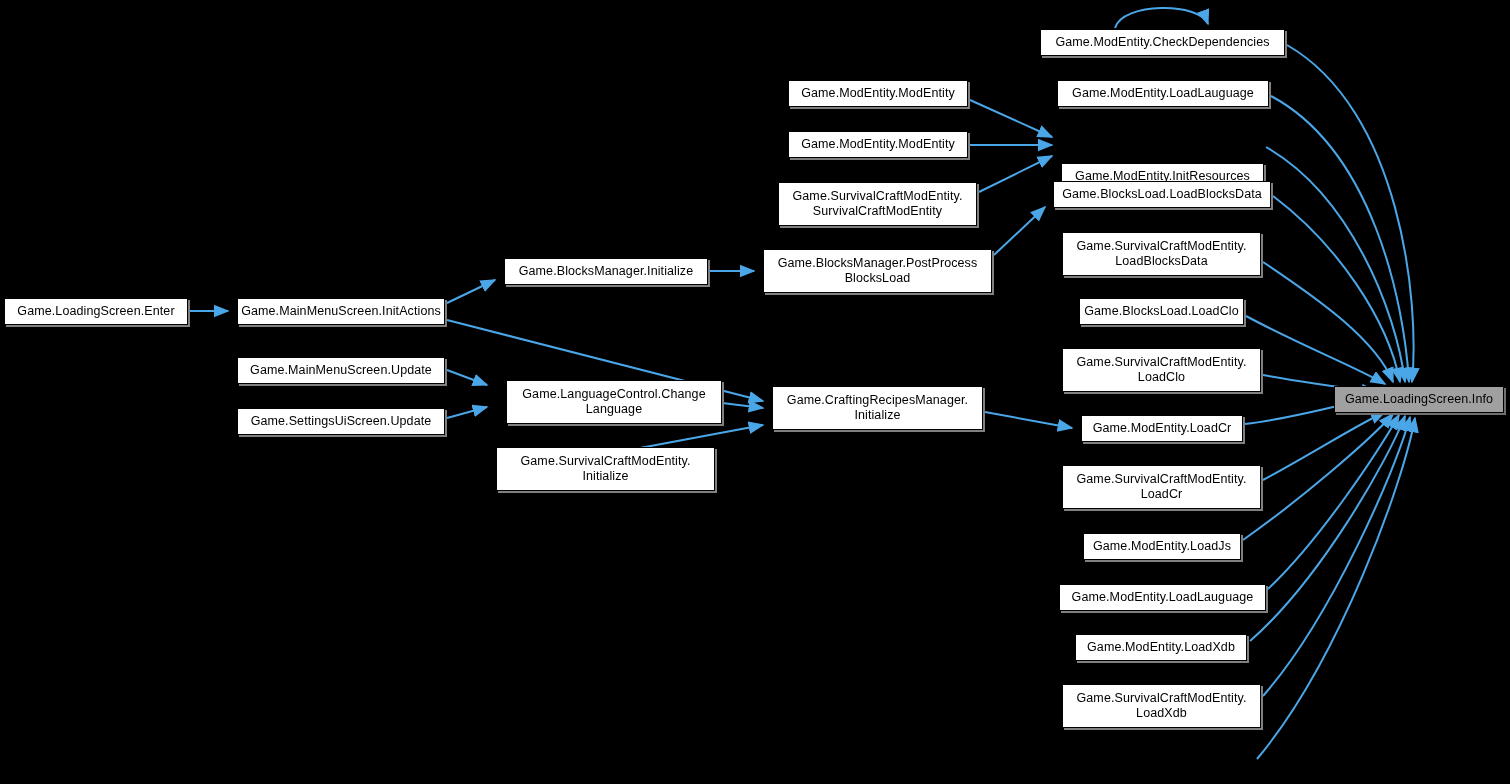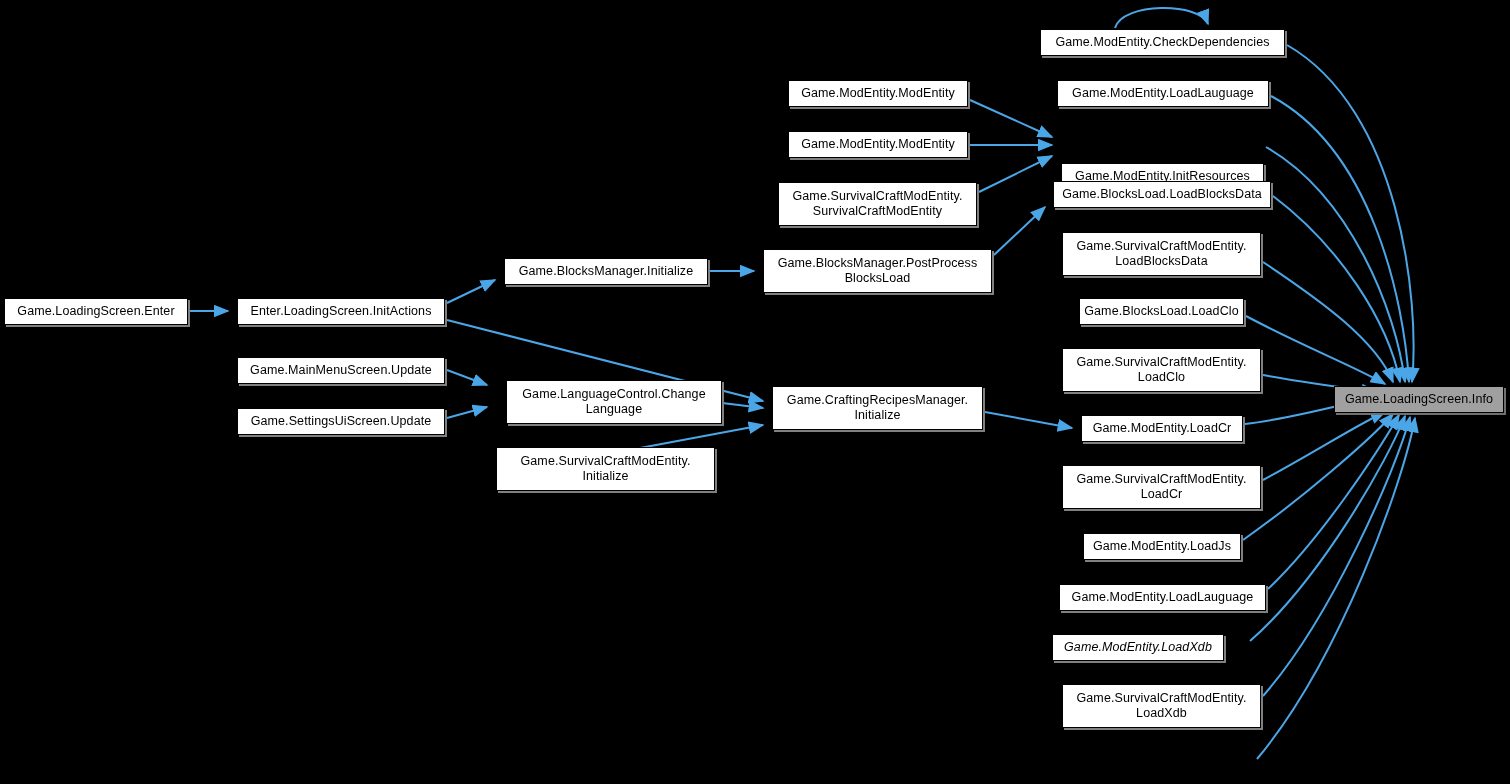--- a/index.html
+++ b/index.html
@@ -85,21 +85,21 @@
         <path d="M 1243,540 C 1300,500 1370,440 1393,414" fill="none" stroke="#4ba6e8" stroke-width="2" marker-end="url(#ah)"></path>
         <path d="M 1268,589 C 1320,540 1378,452 1399,415" fill="none" stroke="#4ba6e8" stroke-width="2" marker-end="url(#ah)"></path>
         <path d="M 1250,641 C 1320,580 1388,460 1405,416" fill="none" stroke="#4ba6e8" stroke-width="2" marker-end="url(#ah)"></path>
         <path d="M 1263,696 C 1330,620 1396,470 1410,417" fill="none" stroke="#4ba6e8" stroke-width="2" marker-end="url(#ah)"></path>
         <path d="M 1257,759 C 1340,660 1404,480 1415,418" fill="none" stroke="#4ba6e8" stroke-width="2" marker-end="url(#ah)"></path>
       </g>
   </svg>
 
   <div id="node-layer">
       <div class="node" style="left: 4px; top: 298px; width: 184px; height: 27px;"><span>Game.LoadingScreen.Enter</span></div>
-      <div class="node" style="left: 237px; top: 298px; width: 208px; height: 27px;"><span>Enter.LoadingScreen.InitActions</span></div>
+      <div class="node" style="left: 237px; top: 298px; width: 208px; height: 27px;"><span>Game.MainMenuScreen.InitActions</span></div>
       <div class="node" style="left: 237px; top: 357px; width: 208px; height: 27px;"><span>Game.MainMenuScreen.Update</span></div>
       <div class="node" style="left: 237px; top: 408px; width: 208px; height: 27px;"><span>Game.SettingsUiScreen.Update</span></div>
       <div class="node" style="left: 504px; top: 258px; width: 204px; height: 27px;"><span>Game.BlocksManager.Initialize</span></div>
       <div class="node" style="left: 506px; top: 380px; width: 216px; height: 44px;"><span>Game.LanguageControl.Change
 Language</span></div>
       <div class="node" style="left: 496px; top: 447px; width: 219px; height: 44px;"><span>Game.SurvivalCraftModEntity.
 Initialize</span></div>
       <div class="node" style="left: 788px; top: 80px; width: 180px; height: 27px;"><span>Game.ModEntity.ModEntity</span></div>
       <div class="node" style="left: 788px; top: 131px; width: 180px; height: 27px;"><span>Game.ModEntity.ModEntity</span></div>
       <div class="node" style="left: 778px; top: 182px; width: 199px; height: 44px;"><span>Game.SurvivalCraftModEntity.
@@ -115,20 +115,20 @@
       <div class="node" style="left: 1062px; top: 232px; width: 199px; height: 44px;"><span>Game.SurvivalCraftModEntity.
 LoadBlocksData</span></div>
       <div class="node" style="left: 1079px; top: 298px; width: 165px; height: 27px;"><span>Game.BlocksLoad.LoadClo</span></div>
       <div class="node" style="left: 1062px; top: 348px; width: 199px; height: 44px;"><span>Game.SurvivalCraftModEntity.
 LoadClo</span></div>
       <div class="node" style="left: 1081px; top: 415px; width: 162px; height: 27px;"><span>Game.ModEntity.LoadCr</span></div>
       <div class="node" style="left: 1062px; top: 465px; width: 199px; height: 44px;"><span>Game.SurvivalCraftModEntity.
 LoadCr</span></div>
       <div class="node" style="left: 1083px; top: 533px; width: 158px; height: 27px;"><span>Game.ModEntity.LoadJs</span></div>
       <div class="node" style="left: 1059px; top: 584px; width: 207px; height: 27px;"><span>Game.ModEntity.LoadLauguage</span></div>
-      <div class="node" style="left: 1052px; top: 634px; width: 172px; height: 27px; font-style: italic;"><span>Game.ModEntity.LoadXdb</span></div>
+      <div class="node" style="left: 1075px; top: 634px; width: 172px; height: 27px;"><span>Game.ModEntity.LoadXdb</span></div>
       <div class="node" style="left: 1062px; top: 684px; width: 199px; height: 44px;"><span>Game.SurvivalCraftModEntity.
 LoadXdb</span></div>
       <div class="node" style="left: 1070px; top: 752px; width: 185px; height: 27px; margin-top: 47px;"><span>Game.ModEntity.ModInitialize</span></div>
       <div class="node highlight" style="left: 1334px; top: 386px; width: 170px; height: 27px;"><span>Game.LoadingScreen.Info</span></div>
     </div>
 
 </div>
 
 </body></html>

